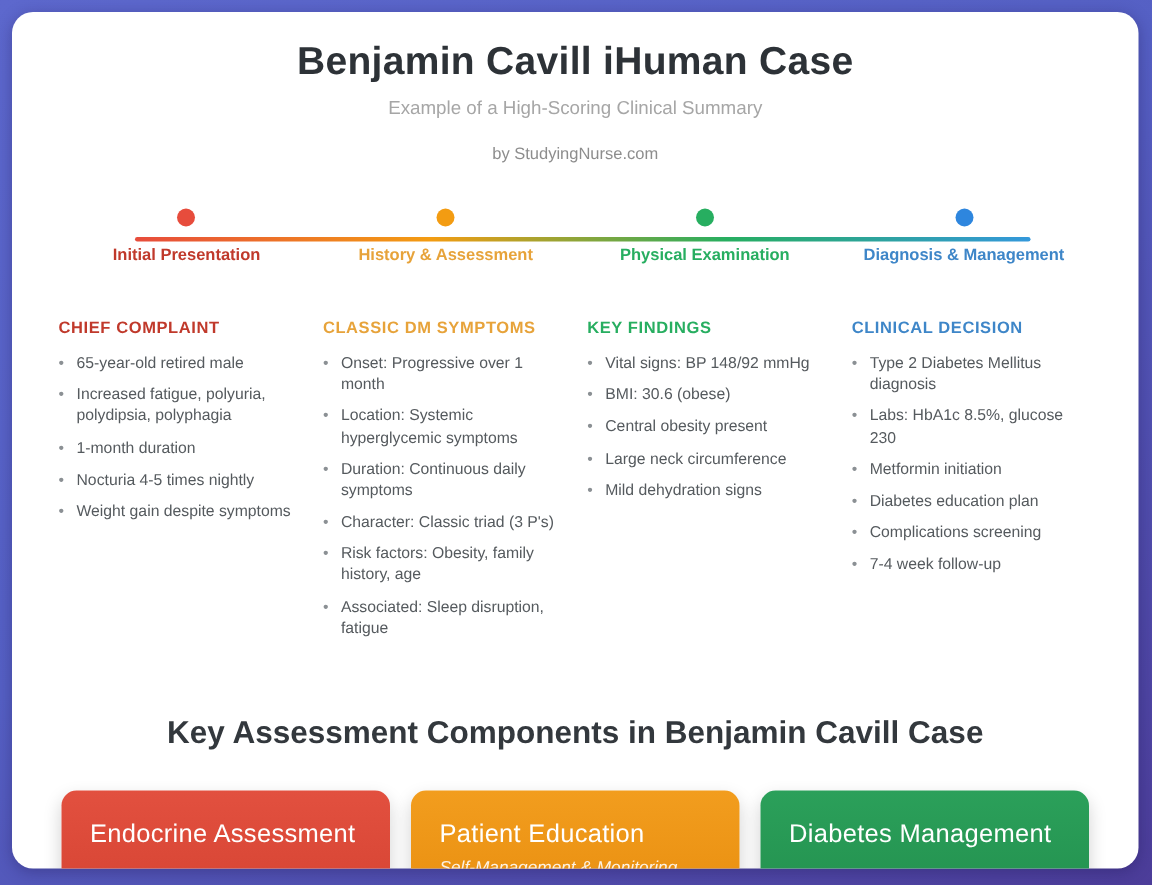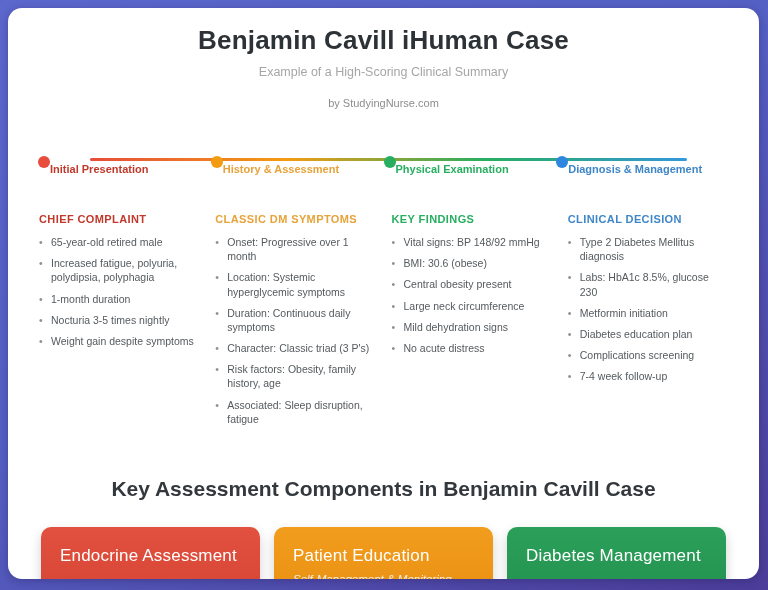--- a/index.html
+++ b/index.html
@@ -22,21 +22,21 @@
   .hd h1 { font-size:26px; font-weight:bold; color:#2d3237; letter-spacing:0.2px; }
   .hd .sub { margin-top:9px; font-size:12.5px; color:#a6a6a6; }
   .hd .byline { margin-top:18px; font-size:11px; color:#8d8d8d; }
   
   .timeline { position:relative; margin:30px 30px 0 30px; height:46px; }
   .tl-line {
     position:absolute; left:52px; right:42px; top:19px; height:3px; border-radius:2px;
     background: linear-gradient(90deg,#e74c3c 0%, #f39c12 33%, #27ae60 66%, #3498db 100%);
   }
   .tl-stages { position:relative; display:flex; height:100%; }
-  .tl-stage { flex:1; display:flex; flex-direction:row; align-items:center; }
+  .tl-stage { flex:1; display:flex; flex-direction:column; align-items:center; }
   .dot { width:12px; height:12px; border-radius:50%; }
   .tl-label { margin-top:13px; font-size:11px; font-weight:bold; }
   .c-red   { color:#c0392b; }  .bg-red   { background:#e74c3c; }
   .c-org   { color:#e7a33a; }  .bg-org   { background:#f39c12; }
   .c-grn   { color:#27ae60; }  .bg-grn   { background:#27ae60; }
   .c-blu   { color:#3e86c8; }  .bg-blu   { background:#2e86de; }
   
   .columns { display:flex; gap:16px; padding:0 31px; margin-top:28px; }
   .col { flex:1; }
   .col h2 { font-size:11px; font-weight:bold; letter-spacing:0.4px; margin-bottom:10px; }
@@ -93,21 +93,21 @@
     </div>
   </div>
 
   <div class="columns">
     <section class="col">
       <h2 class="c-red">CHIEF COMPLAINT</h2>
       <ul>
         <li>65-year-old retired male</li>
         <li>Increased fatigue, polyuria, polydipsia, polyphagia</li>
         <li>1-month duration</li>
-        <li>Nocturia 3-5 times nightly</li>
+        <li>Nocturia 4-5 times nightly</li>
         <li>Weight gain despite symptoms</li>
       </ul>
     </section>
     <section class="col">
       <h2 class="c-org">CLASSIC DM SYMPTOMS</h2>
       <ul>
         <li>Onset: Progressive over 1 month</li>
         <li>Location: Systemic hyperglycemic symptoms</li>
         <li>Duration: Continuous daily symptoms</li>
         <li>Character: Classic triad (3 P's)</li>
@@ -116,21 +116,20 @@
       </ul>
     </section>
     <section class="col">
       <h2 class="c-grn">KEY FINDINGS</h2>
       <ul>
         <li>Vital signs: BP 148/92 mmHg</li>
         <li>BMI: 30.6 (obese)</li>
         <li>Central obesity present</li>
         <li>Large neck circumference</li>
         <li>Mild dehydration signs</li>
-        <li>No acute distress</li>
       </ul>
     </section>
     <section class="col">
       <h2 class="c-blu">CLINICAL DECISION</h2>
       <ul>
         <li>Type 2 Diabetes Mellitus diagnosis</li>
         <li>Labs: HbA1c 8.5%, glucose 230</li>
         <li>Metformin initiation</li>
         <li>Diabetes education plan</li>
         <li>Complications screening</li>

